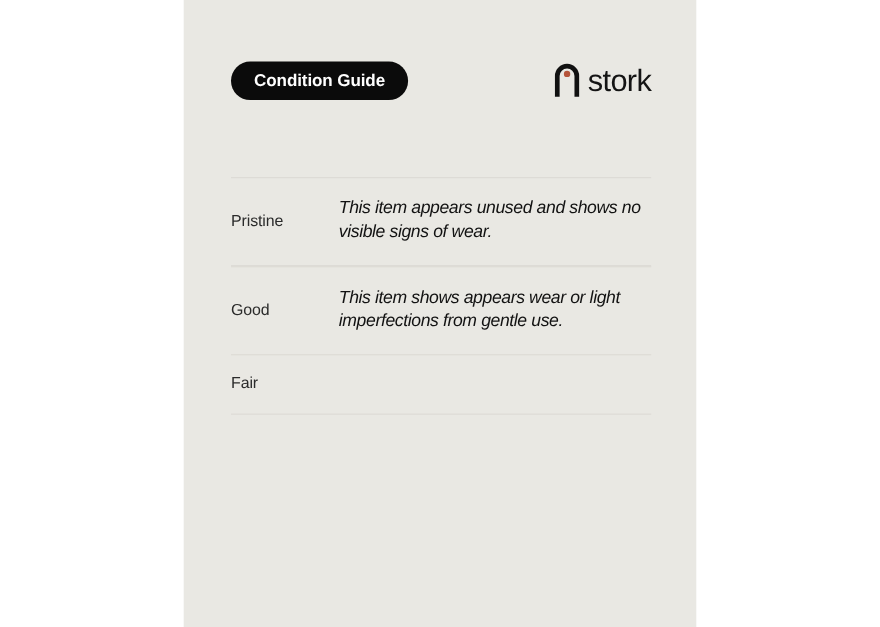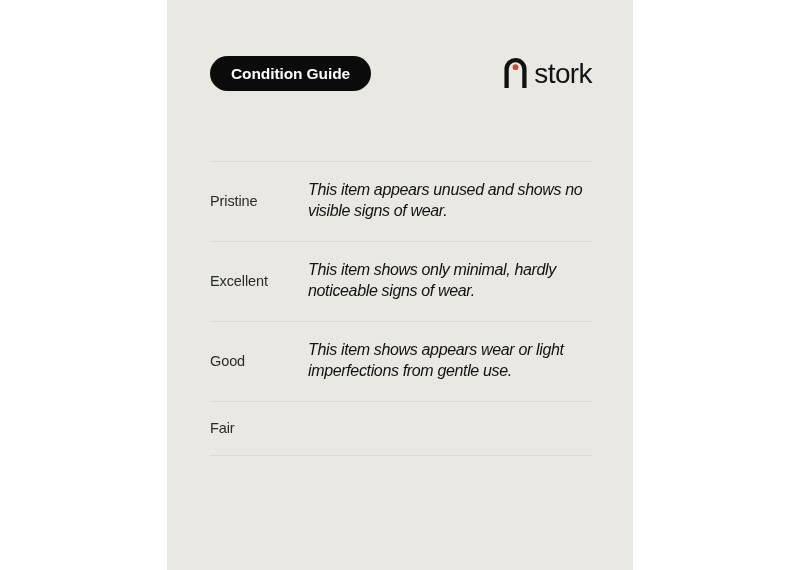--- a/index.html
+++ b/index.html
@@ -114,24 +114,20 @@
 
       <div class="divider"></div>
 
       <div class="row">
         <div class="row-label">Pristine</div>
         <div class="row-desc">This item appears unused and shows no visible signs of wear.</div>
       </div>
 
       <div class="divider"></div>
 
-      <div class="row">
-        <div class="row-label">Excellent</div>
-        <div class="row-desc">This item shows only minimal, hardly noticeable signs of wear.</div>
-      </div>
 
       <div class="divider"></div>
 
       <div class="row">
         <div class="row-label">Good</div>
         <div class="row-desc">This item shows appears wear or light imperfections from gentle use.</div>
       </div>
 
       <div class="divider"></div>
 

